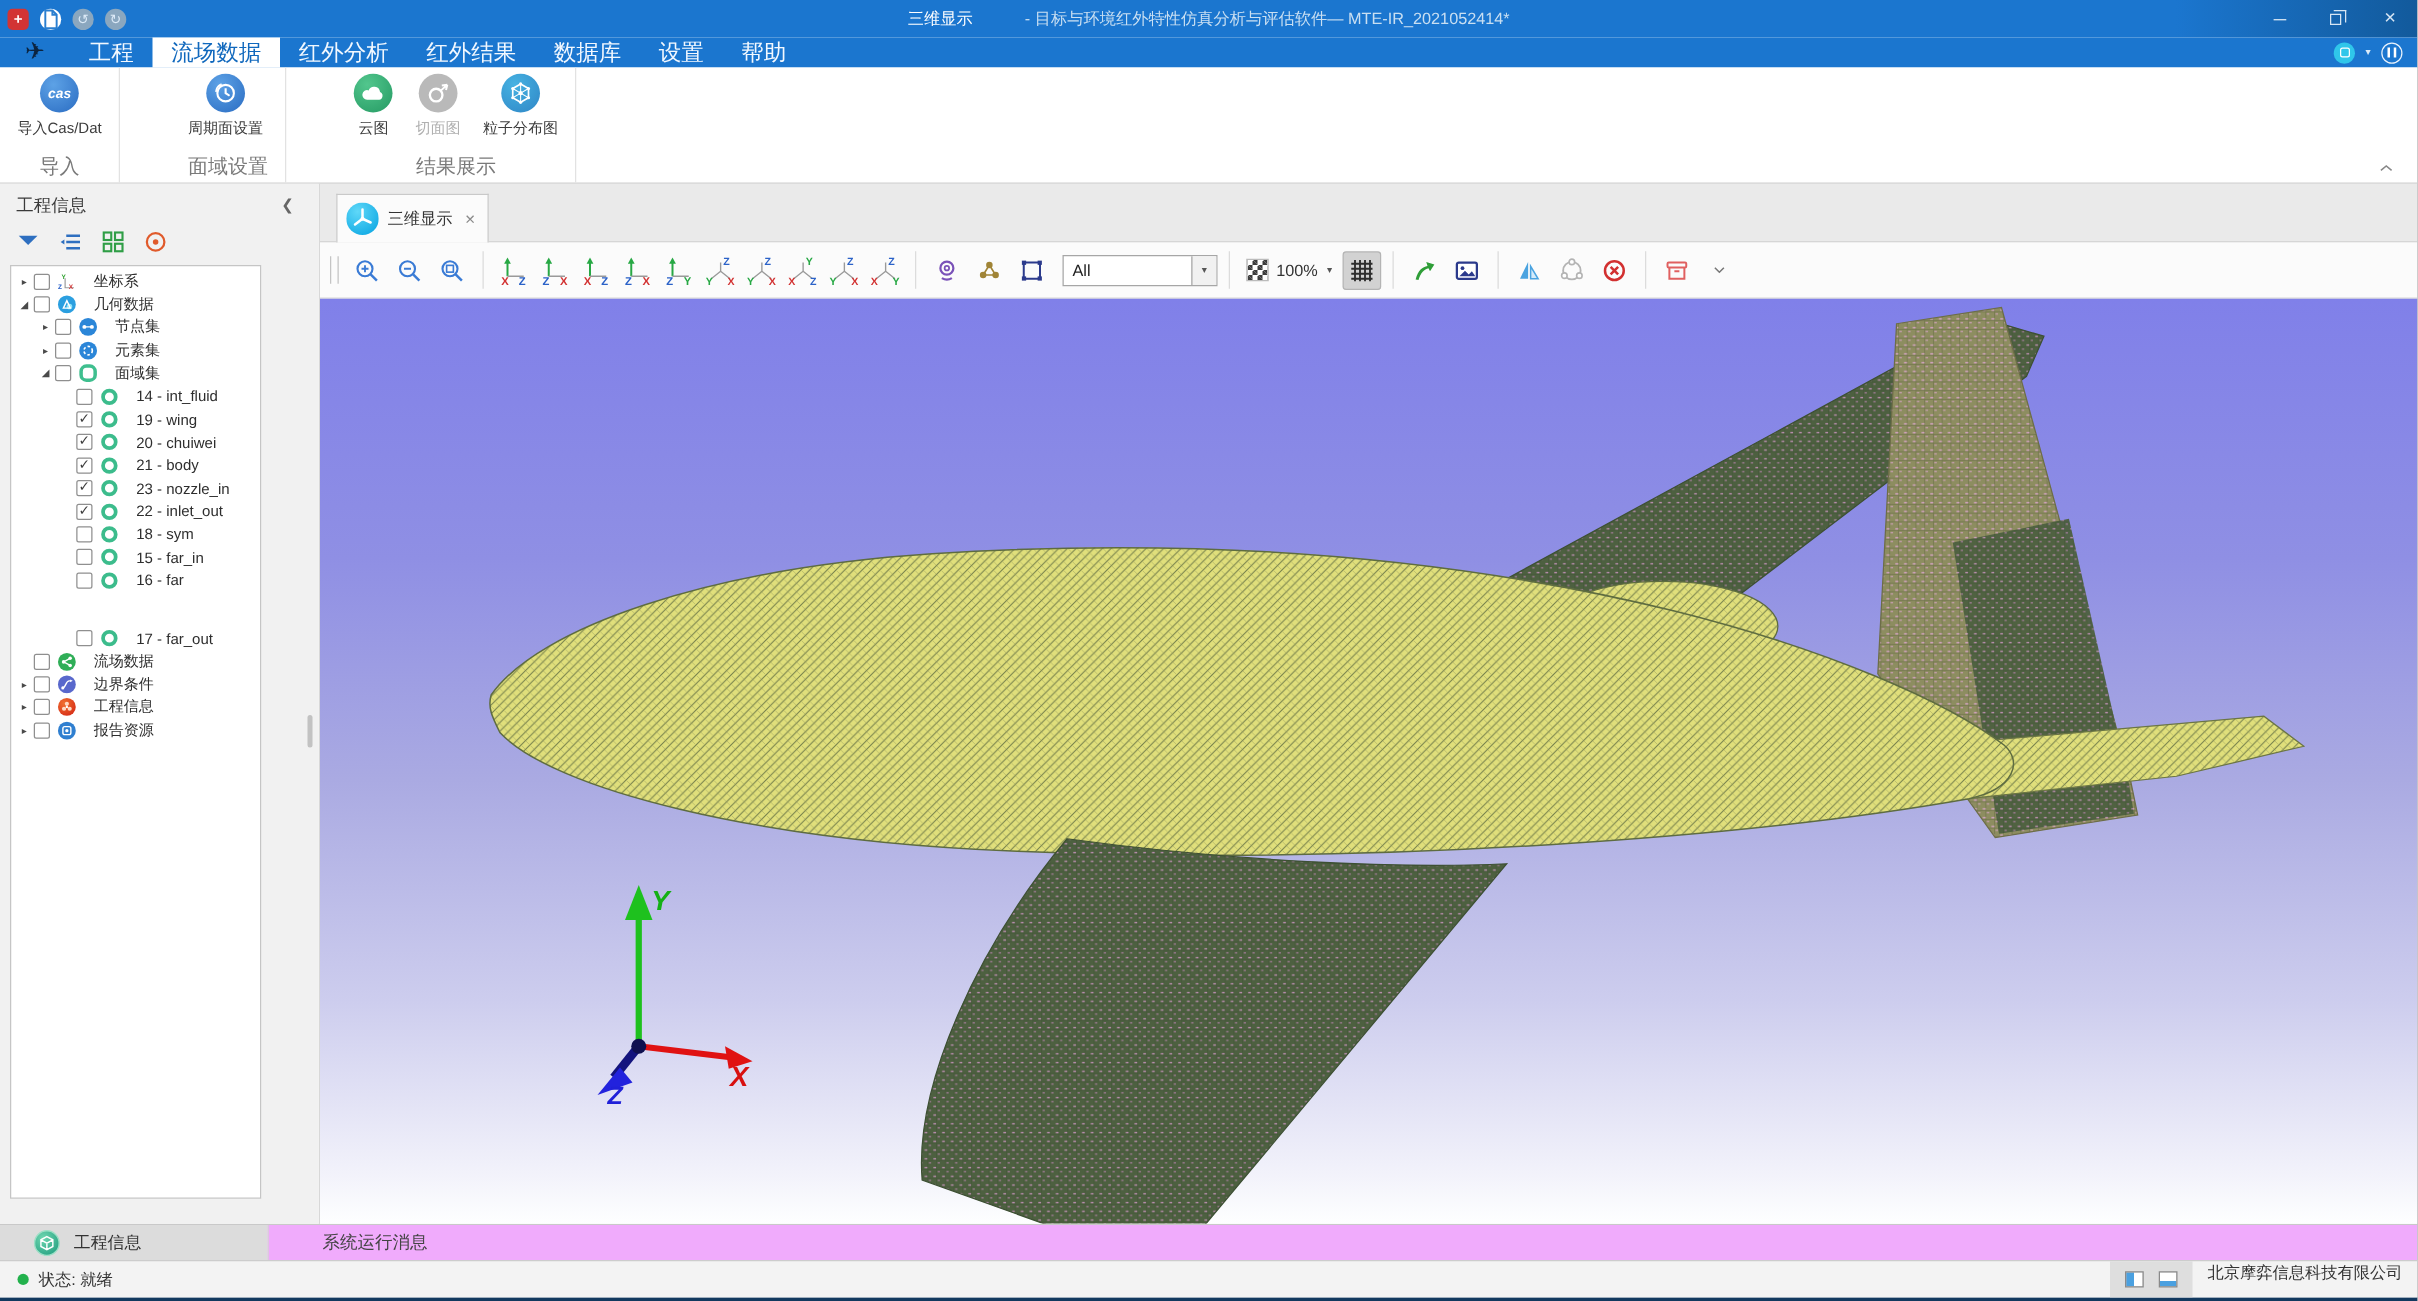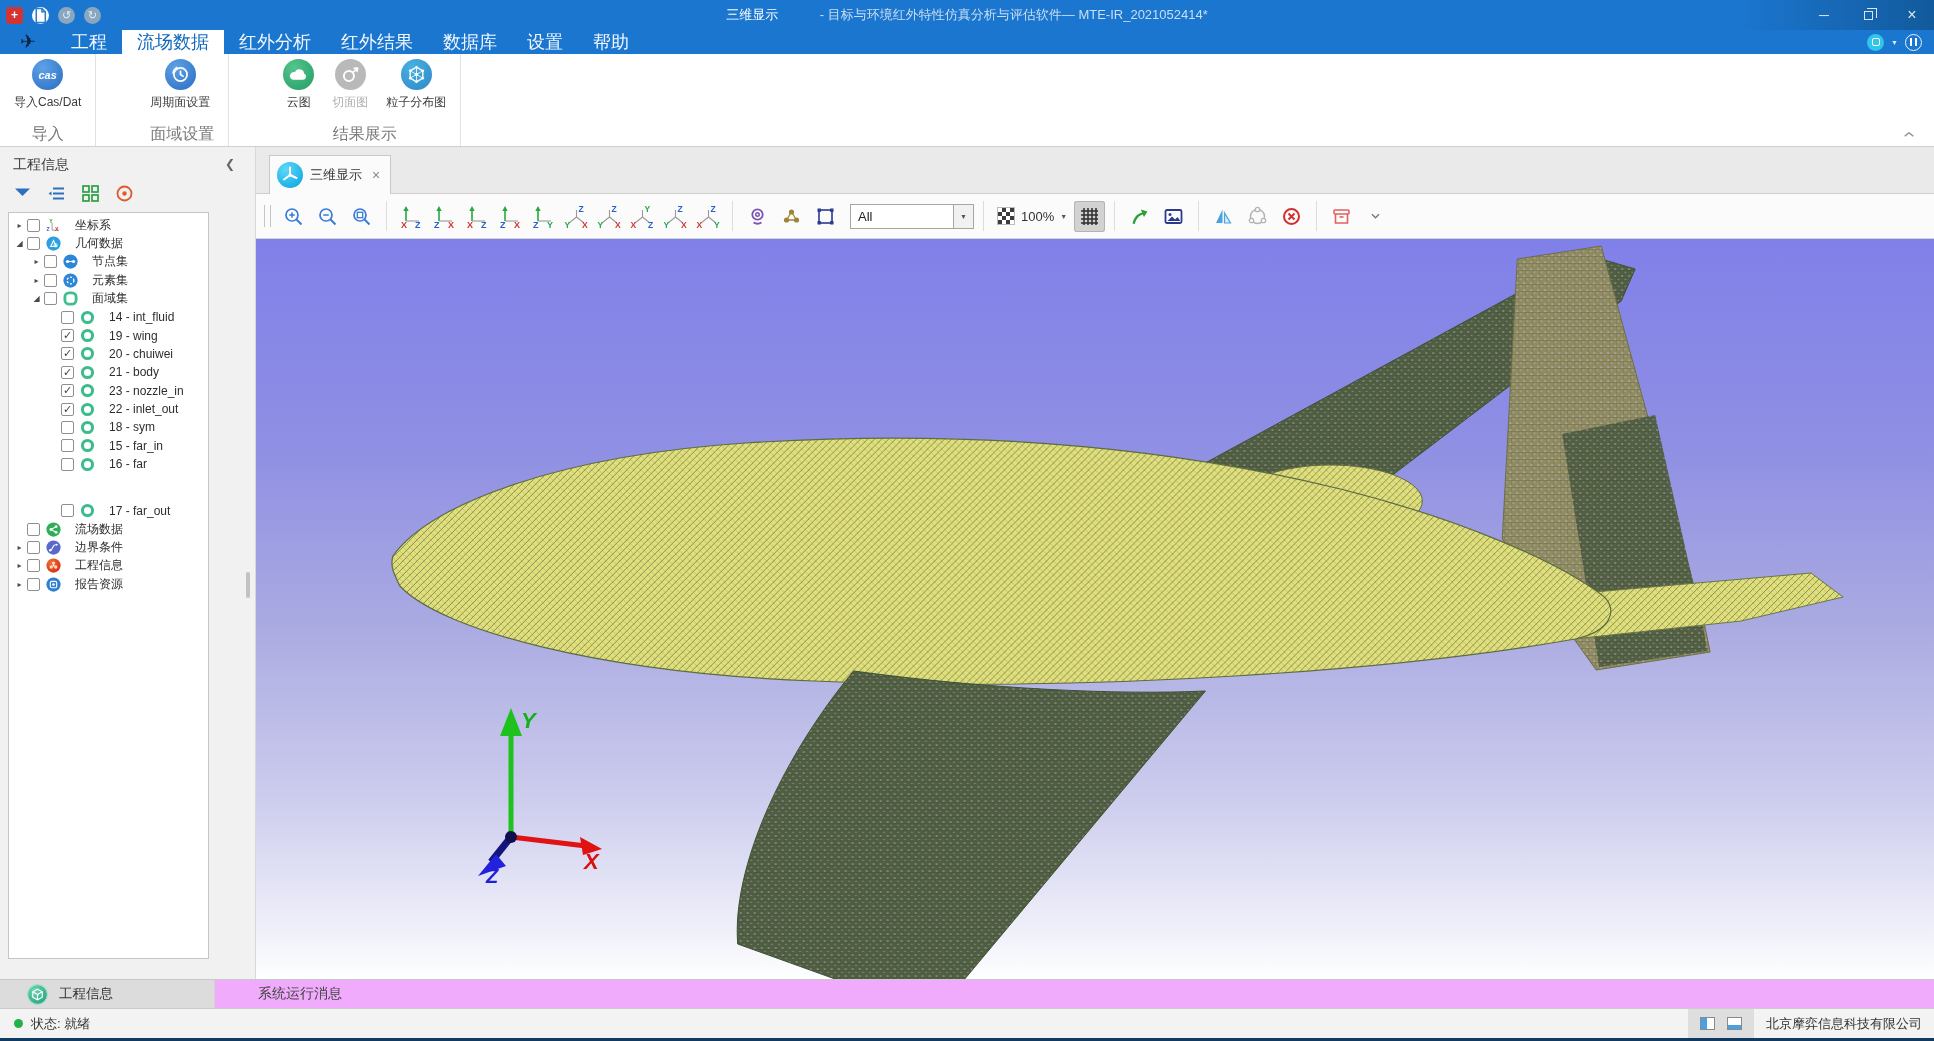--- a/index.html
+++ b/index.html
@@ -116,21 +116,21 @@
   
   .bottomrow{height:29px;display:flex;flex:0 0 auto;border-top:1px solid #c9c9c9;}
   .lp-footer{width:214px;background:#dcdcdc;display:flex;align-items:center;gap:11px;padding-left:27px;
     font-size:13.5px;color:#333;flex:0 0 auto;}
   .lp-footer svg{width:21px;height:21px;}
   .message-bar{flex:1;background:#f0abfc;border-left:1px solid #d4d4d4;display:flex;align-items:center;
     padding-left:43px;font-size:14px;color:#444;}
   .statusbar{height:30px;background:#f3f3f3;border-top:1px solid #cccccc;display:flex;align-items:center;
     padding-left:14px;font-size:13px;color:#333;flex:0 0 auto;}
   .status-dot{width:9px;height:9px;border-radius:50%;background:#22b14c;margin-right:8px;}
-  .sb-right{margin-left:auto;display:flex;align-items:center;height:100%;}
+  .sb-right{margin-left:auto;display:flex;height:100%;}
   .sb-tools{background:#dedede;height:100%;display:flex;align-items:center;gap:12px;padding:0 12px;}
   .sb-ic1{width:15px;height:13px;border:1px solid #8a8a8a;background:linear-gradient(90deg,#4aa0e0 50%,#fff 50%);}
   .sb-ic2{width:15px;height:13px;border:1px solid #8a8a8a;background:linear-gradient(0deg,#4aa0e0 38%,#fff 38%);}
   .company{margin:0 12px;}
 </style>
 </head>
 <body>
 
 <div class="window">
 

